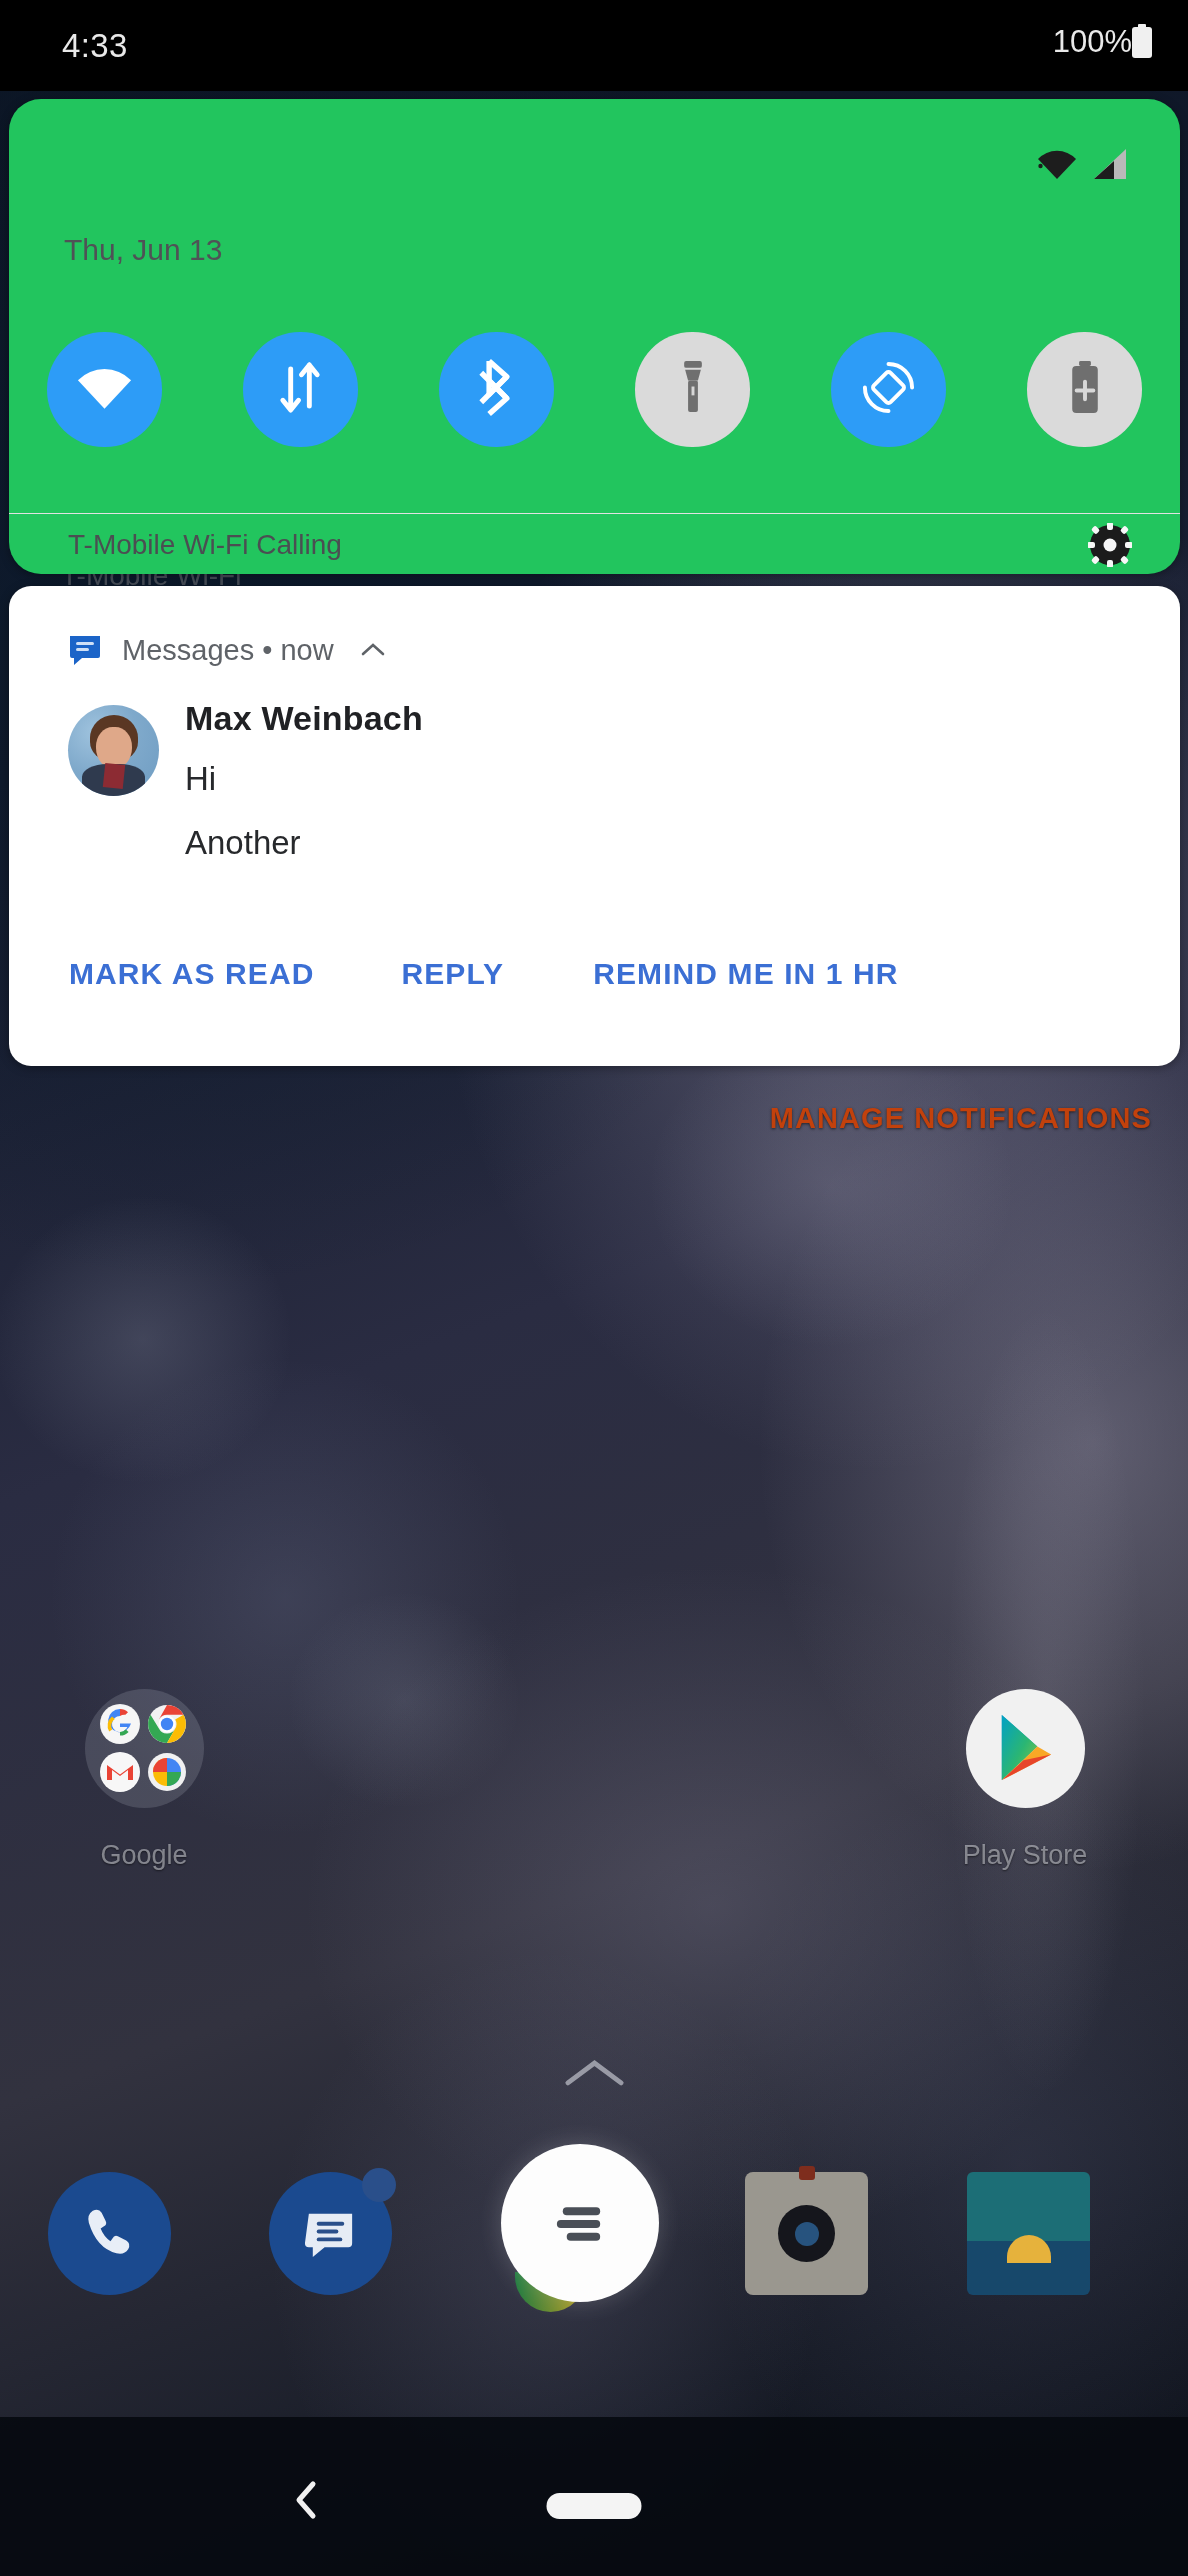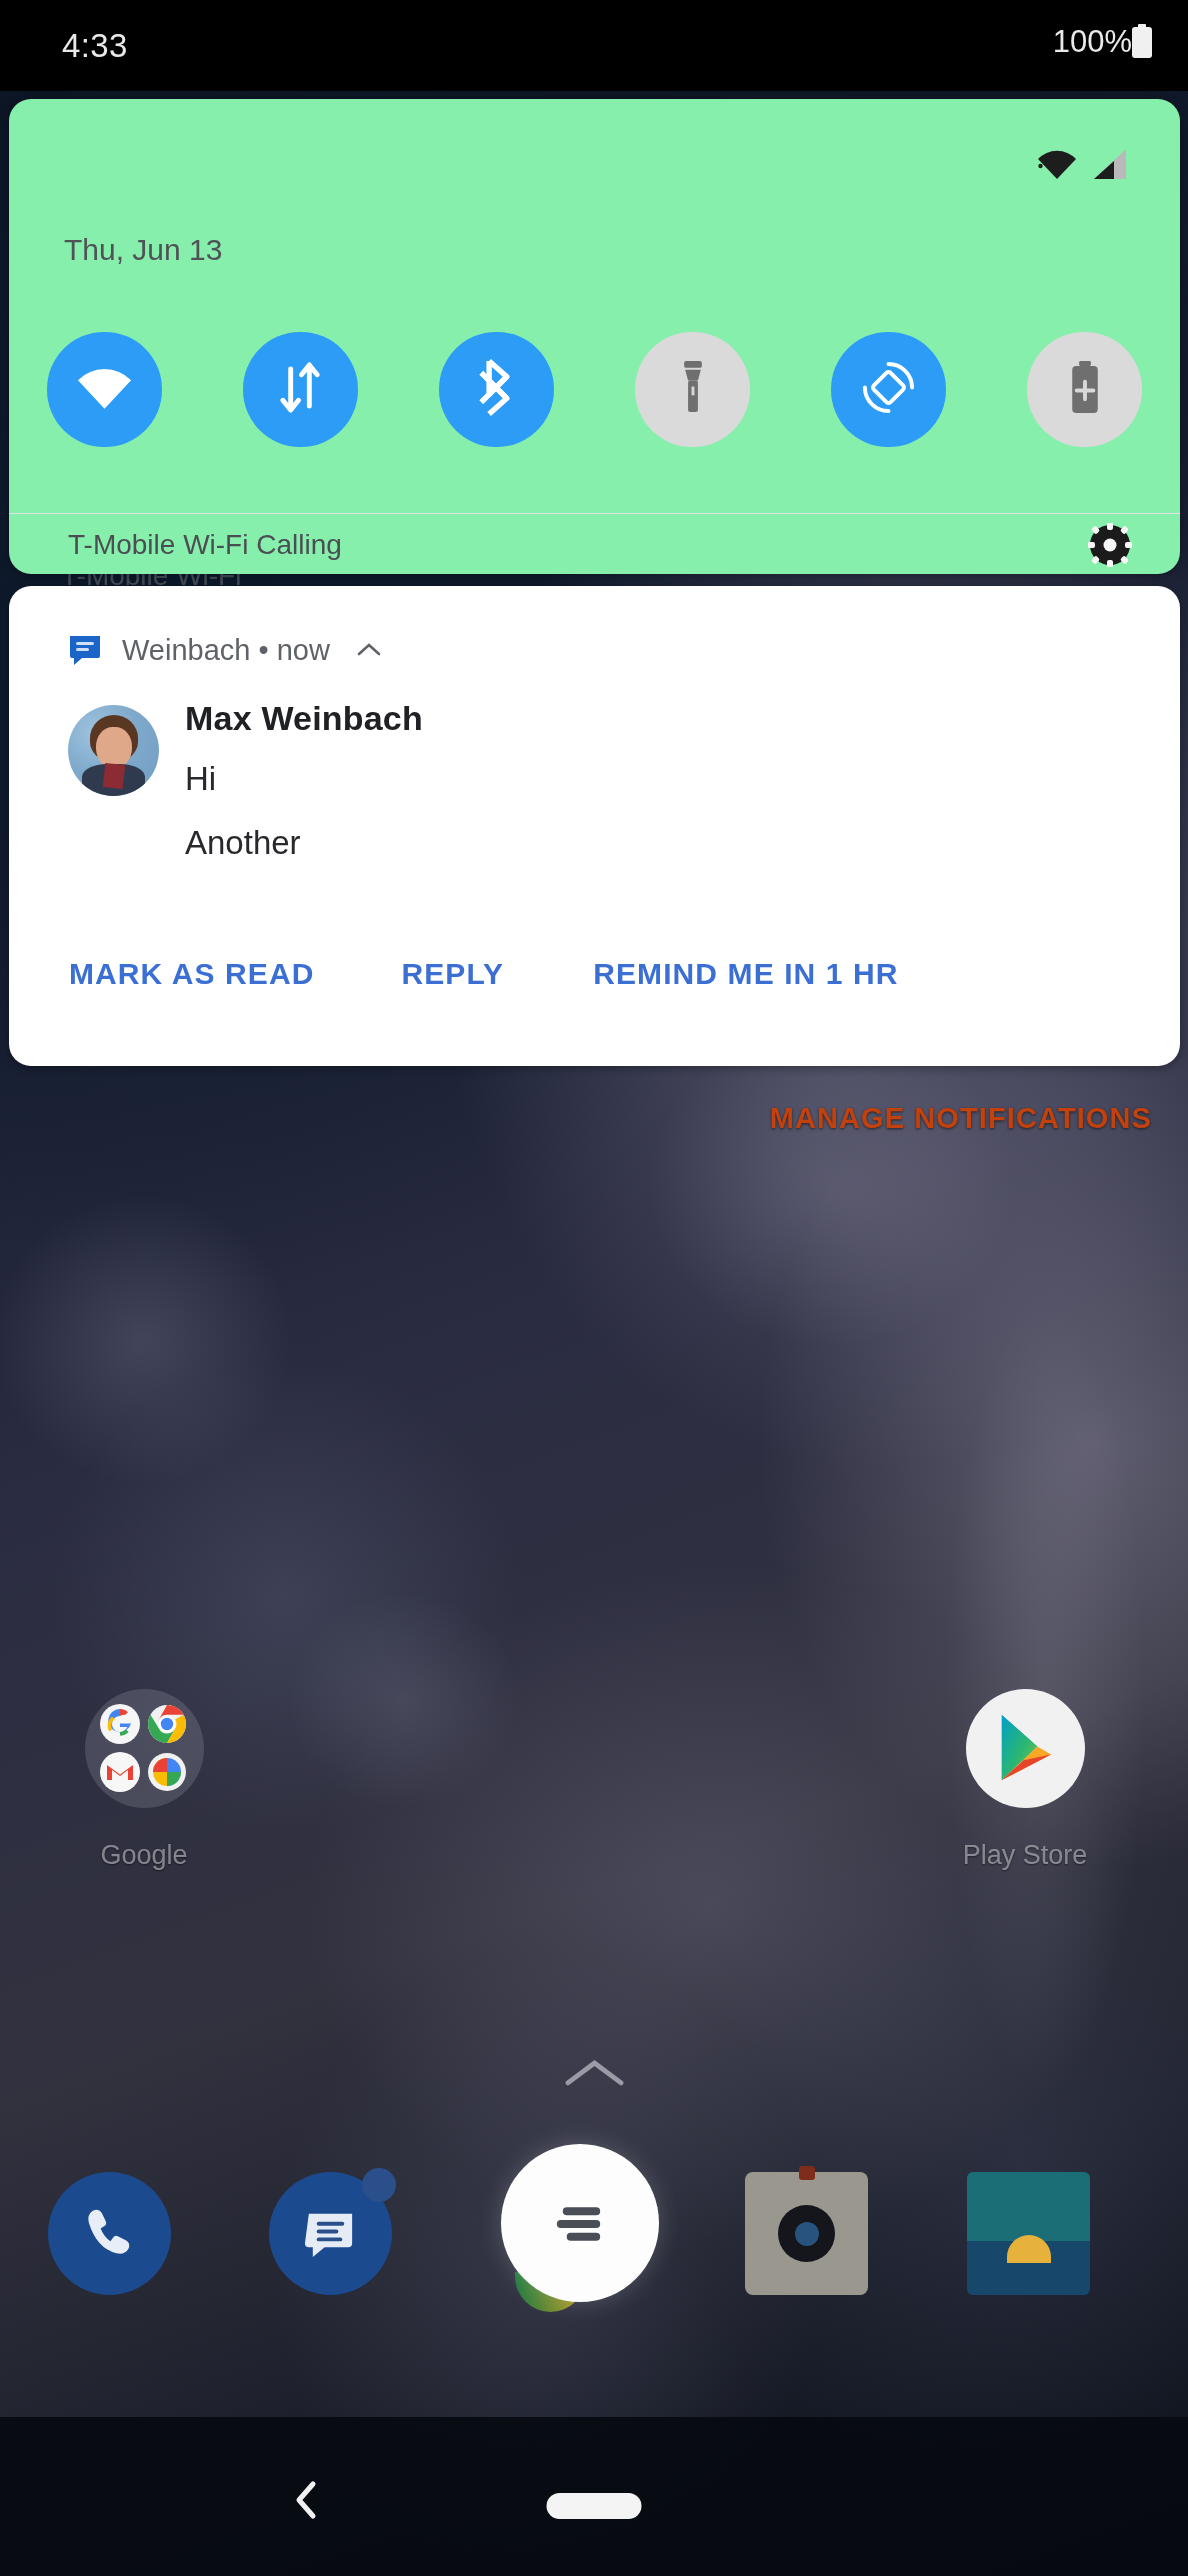--- a/index.html
+++ b/index.html
@@ -51,21 +51,21 @@
     background:#f0f0f0; border-radius:1px;
   }
   .batt-glyph .body{
     position:absolute; left:0; top:3px; width:20px; height:31px;
     background:#f0f0f0; border-radius:3px;
   }
 
   
   #qs-panel{
     position:absolute; left:9px; top:99px; width:1171px; height:475px;
-    background:#86efac; border-radius:22px; z-index:30;
+    background:#22c55e; border-radius:32px; z-index:30;
     box-shadow:0 2px 10px rgba(0,0,0,.35);
   }
   #qs-head{
     position:absolute; left:0; top:0; width:100%; height:117px;
   }
   #qs-date{
     position:absolute; left:55px; top:151px; transform:translateY(-50%);
     color:#4f5256; font-size:30px;
   }
   #qs-status-icons{
@@ -407,21 +407,21 @@
 <div id="notif-card">
 
   <div id="notif-header">
     <span class="msg-app-icon">
       <svg width="34" height="34" viewBox="0 0 34 34">
         <path d="M2 3 h30 v20 q0 2-2 2 h-16 l-8 7 v-7 h-2 q-2 0-2-2 Z" fill="#1b64c8"></path>
         <rect x="8" y="9" width="18" height="3" rx="1.5" fill="#cfe0f7"></rect>
         <rect x="8" y="15" width="13" height="3" rx="1.5" fill="#cfe0f7"></rect>
       </svg>
     </span>
-    <span id="notif-app-name">Weinbach • now</span>
+    <span id="notif-app-name">Messages • now</span>
     <span id="notif-chevron">
       <svg width="26" height="16" viewBox="0 0 26 16">
         <path d="M3 12 L13 3 L23 12" stroke="#5f6368" stroke-width="2.6" fill="none" stroke-linecap="round"></path>
       </svg>
     </span>
   </div>
 
   <div id="notif-body">
     <div id="avatar">
       <span class="hair"></span>

